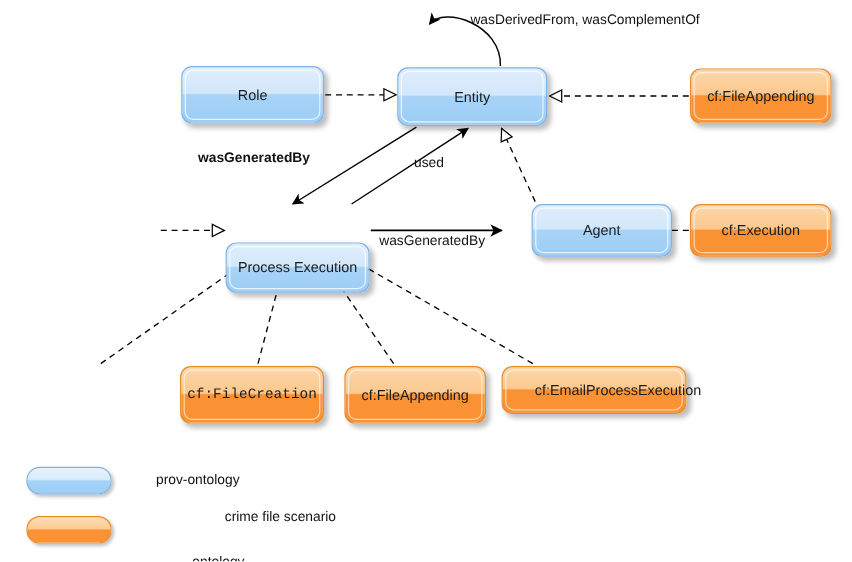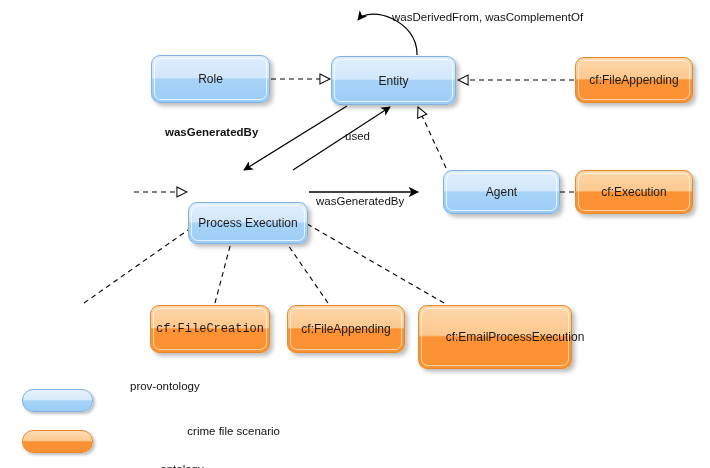--- a/index.html
+++ b/index.html
@@ -167,31 +167,31 @@
 
 
   <div class="node orange" style="left:150px;top:305px;width:120px;height:48px;font-family:Liberation Mono, monospace;">
     <span class="cap">cf:FileCreation</span>
   </div>
 
   <div class="node orange" style="left:287px;top:305px;width:118px;height:48px;">
     <span class="cap">cf:FileAppending</span>
   </div>
 
-  <div class="node orange" style="left:418px;top:305px;width:154px;height:64px;padding-left:40px;">
+  <div class="node orange" style="left:418px;top:305px;width:154px;height:40px;padding-left:40px;">
     <span class="cap">cf:EmailProcessExecution</span>
   </div>
 
   <div class="edge-label" style="left:392px;top:11px;">wasDerivedFrom, wasComplementOf</div>
   <div class="edge-label" style="left:165px;top:126px;font-weight:bold;">wasGeneratedBy</div>
   <div class="edge-label" style="left:345px;top:130px;">used</div>
   <div class="edge-label" style="left:316px;top:195px;">wasGeneratedBy</div>
 
   <div class="swatch blue" style="left:22px;top:389px;width:71px;height:23px;"></div>
-  <div class="legend-label" style="left:130px;top:379px;">prov-ontology</div>
+  <div class="legend-label" style="left:130px;top:393px;">prov-ontology</div>
 
   <div class="swatch orange" style="left:22px;top:430px;width:71px;height:23px;"></div>
   <div class="legend-label two" style="left:130px;top:424px;width:150px;">
     <div style="text-align:right;">crime file scenario</div>
     <div style="text-align:center;width:104px;margin-top:24px;">ontology</div>
   </div>
 
 </div>
 
 </body></html>

